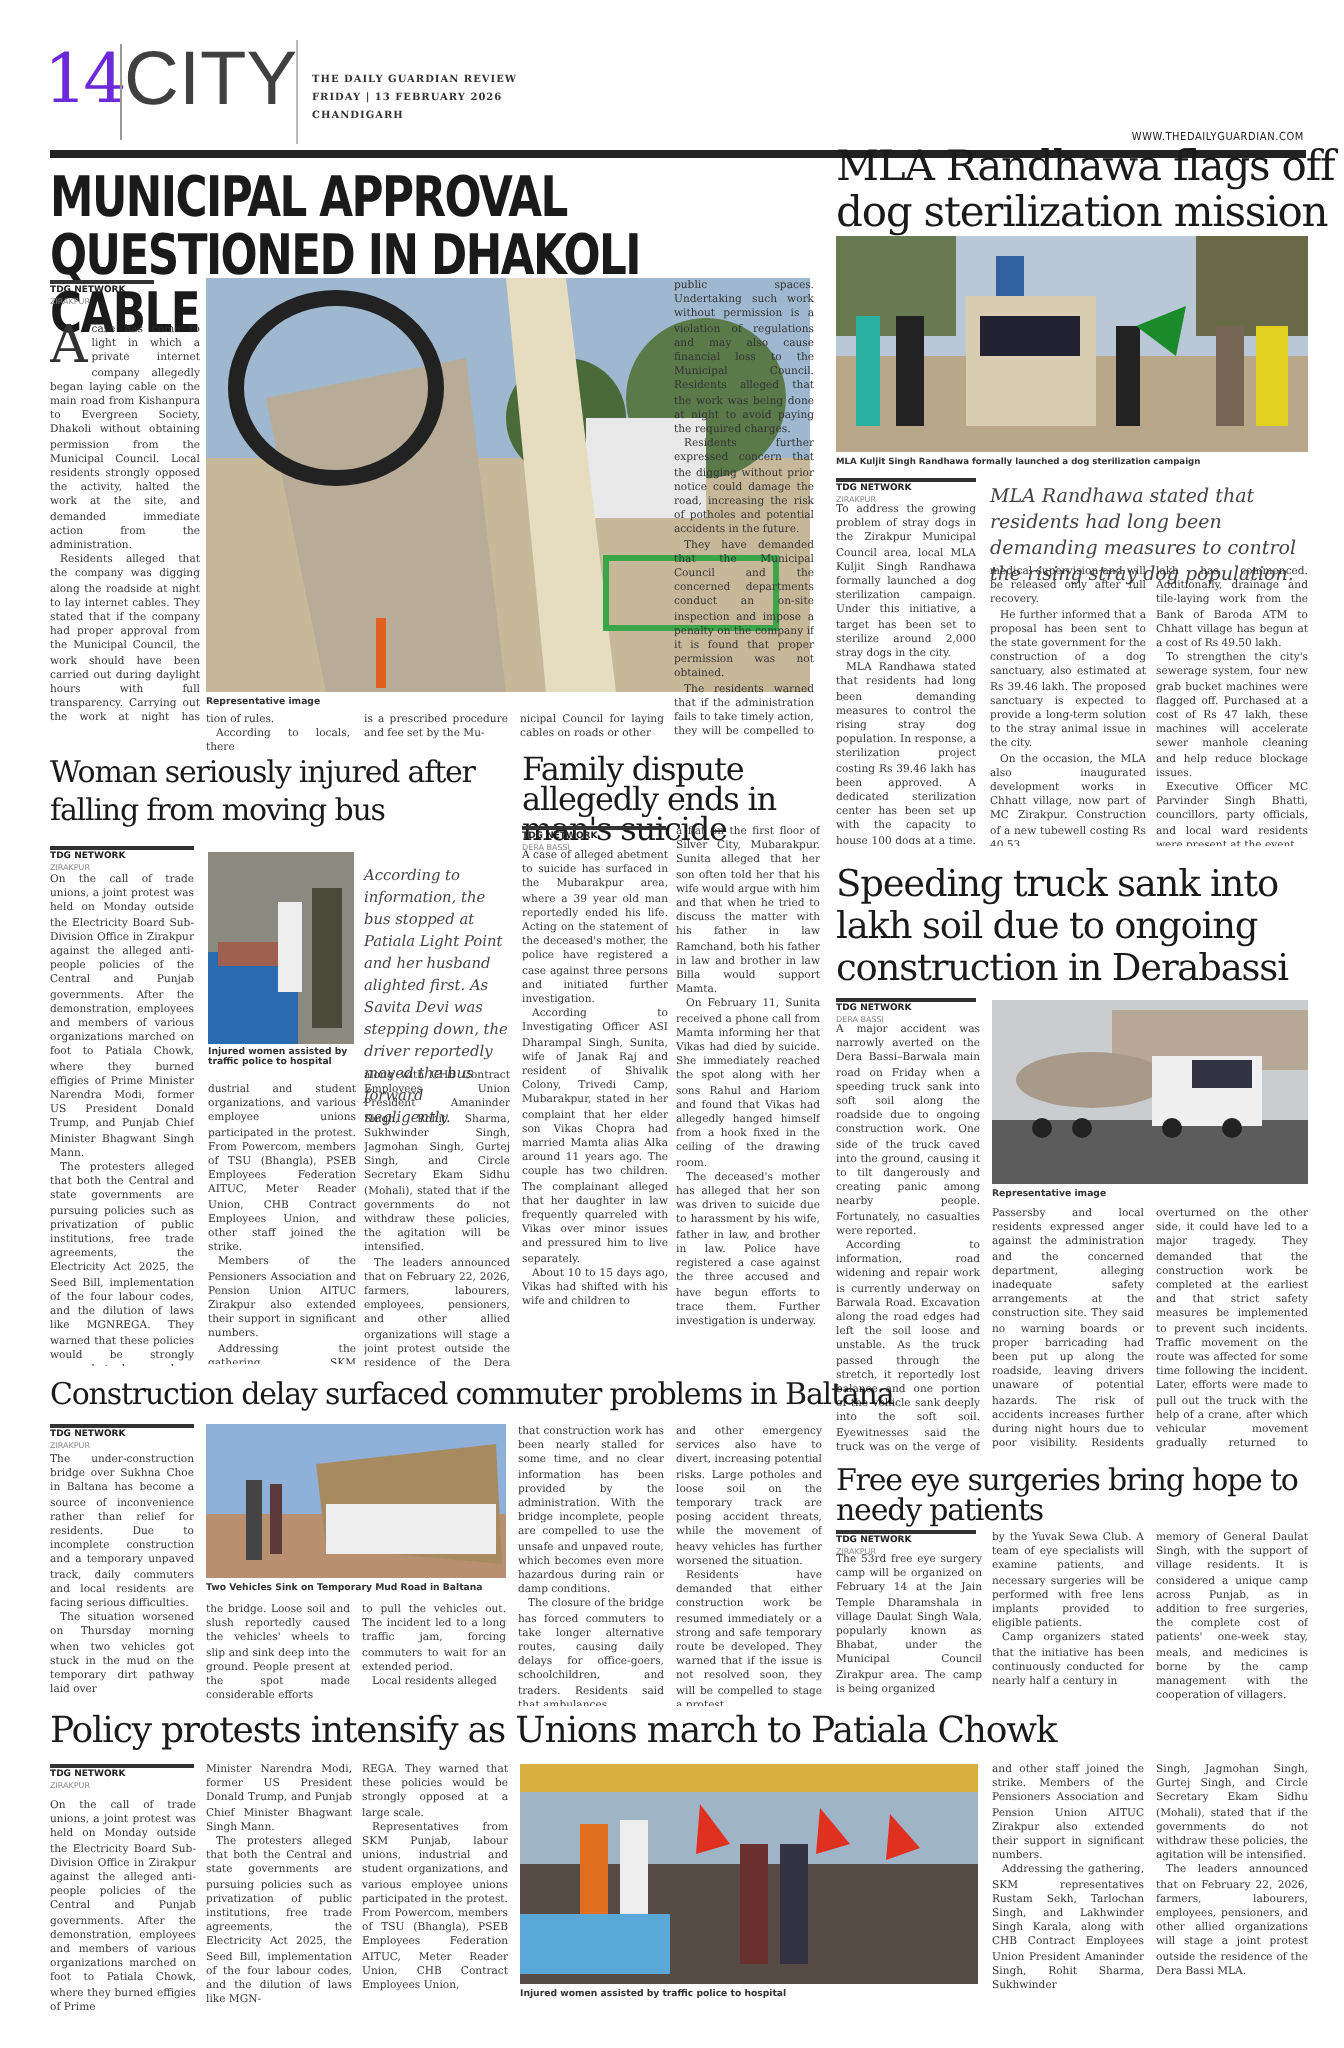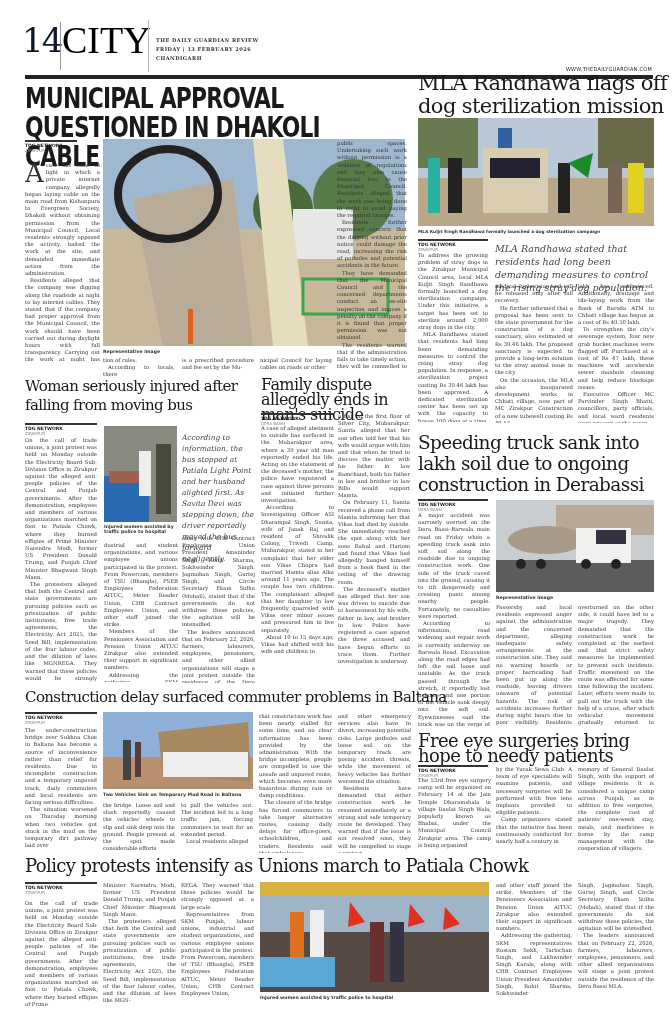--- a/index.html
+++ b/index.html
@@ -1,19 +1,19 @@
 <!DOCTYPE html>
 <html><head>
 <meta charset="utf-8">
 <style>
   * { box-sizing: border-box; margin: 0; padding: 0; }
   body { width: 672px; height: 1024px; background: #fff; font-family: "DejaVu Serif", serif; color: #222; overflow: hidden; position: relative; }
   .abs { position: absolute; }
-  .masthead-num { left: 22px; top: 20px; font-family: "DejaVu Serif", serif; font-size: 34px; color: #0f172a; letter-spacing: -2px; }
-  .masthead-city { left: 62px; top: 20px; font-family: Liberation Serif, serif; font-size: 38px; color: #000000; line-height: 40px; }
+  .masthead-num { left: 22px; top: 20px; font-family: "DejaVu Serif", serif; font-size: 34px; color: #6d28d9; letter-spacing: -2px; }
+  .masthead-city { left: 62px; top: 20px; font-family: Liberation Sans, sans-serif; font-size: 38px; color: #404040; line-height: 40px; }
   .masthead-vline1 { left: 60px; top: 22px; width: 1px; height: 48px; background: #999; }
   .masthead-vline2 { left: 148px; top: 20px; width: 1px; height: 52px; background: #bbb; }
   .masthead-info { left: 156px; top: 36px; font-size: 5px; font-family: "DejaVu Serif", serif; letter-spacing: 0.5px; line-height: 9px; font-weight: bold; color: #333; }
   .masthead-url { right: 20px; top: 66px; font-family: "DejaVu Sans Condensed", "DejaVu Sans", sans-serif; font-size: 5.5px; color: #222; letter-spacing: 0.3px; }
   .masthead-rule { left: 25px; top: 75px; width: 628px; height: 4px; background: #222; }
   .hl-sans { font-family: "DejaVu Sans", sans-serif; font-weight: bold; letter-spacing: -1px; color: #1a1a1a; transform: scaleX(0.78); transform-origin: left top; }
   .hl-serif { font-family: "DejaVu Serif", serif; color: #1a1a1a; letter-spacing: -0.6px; }
   .byline { font-family: "DejaVu Sans", sans-serif; font-size: 4.5px; font-weight: bold; color: #222; border-top: 2px solid #333; padding-top: 1px; }
   .byline-loc { font-family: "DejaVu Sans", sans-serif; font-size: 4px; color: #888; display: block; font-weight: normal; }
   .body { font-family: "DejaVu Serif", serif; font-size: 5.3px; line-height: 7.2px; color: #333; text-align: justify; }
@@ -209,21 +209,21 @@
 </div>
 <div class="abs body" style="left:259px;top:713px;width:73px;height:140px;overflow:hidden;">
   <div>that construction work has been nearly stalled for some time, and no clear information has been provided by the administration. With the bridge incomplete, people are compelled to use the unsafe and unpaved route, which becomes even more hazardous during rain or damp conditions.</div>
   <p>The closure of the bridge has forced commuters to take longer alternative routes, causing daily delays for office-goers, schoolchildren, and traders. Residents said that ambulances</p>
 </div>
 <div class="abs body" style="left:338px;top:713px;width:73px;height:140px;overflow:hidden;">
   <div>and other emergency services also have to divert, increasing potential risks. Large potholes and loose soil on the temporary track are posing accident threats, while the movement of heavy vehicles has further worsened the situation.</div>
   <p>Residents have demanded that either construction work be resumed immediately or a strong and safe temporary route be developed. They warned that if the issue is not resolved soon, they will be compelled to stage a protest.</p>
 </div>
 
-<div class="abs hl-serif" style="left:418px;top:733px;width:245px;font-size:18px;line-height:15px;">Free eye surgeries bring hope to needy patients</div>
+<div class="abs hl-serif" style="left:418px;top:733px;width:245px;font-size:15px;line-height:15px;">Free eye surgeries bring hope to needy patients</div>
 <div class="abs" style="left:418px;top:765px;width:70px;">
   <div class="byline"><span>TDG NETWORK</span><span class="byline-loc">ZIRAKPUR</span></div>
 </div>
 <div class="abs body" style="left:418px;top:777px;width:73px;height:75px;overflow:hidden;">The 53rd free eye surgery camp will be organized on February 14 at the Jain Temple Dharamshala in village Daulat Singh Wala, popularly known as Bhabat, under the Municipal Council Zirakpur area. The camp is being organized</div>
 <div class="abs body" style="left:496px;top:766px;width:76px;height:86px;overflow:hidden;">
   <div>by the Yuvak Sewa Club. A team of eye specialists will examine patients, and necessary surgeries will be performed with free lens implants provided to eligible patients.</div>
   <p>Camp organizers stated that the initiative has been continuously conducted for nearly half a century in</p>
 </div>
 <div class="abs body" style="left:578px;top:766px;width:76px;height:86px;overflow:hidden;">memory of General Daulat Singh, with the support of village residents. It is considered a unique camp across Punjab, as in addition to free surgeries, the complete cost of patients' one-week stay, meals, and medicines is borne by the camp management with the cooperation of villagers.</div>
 

